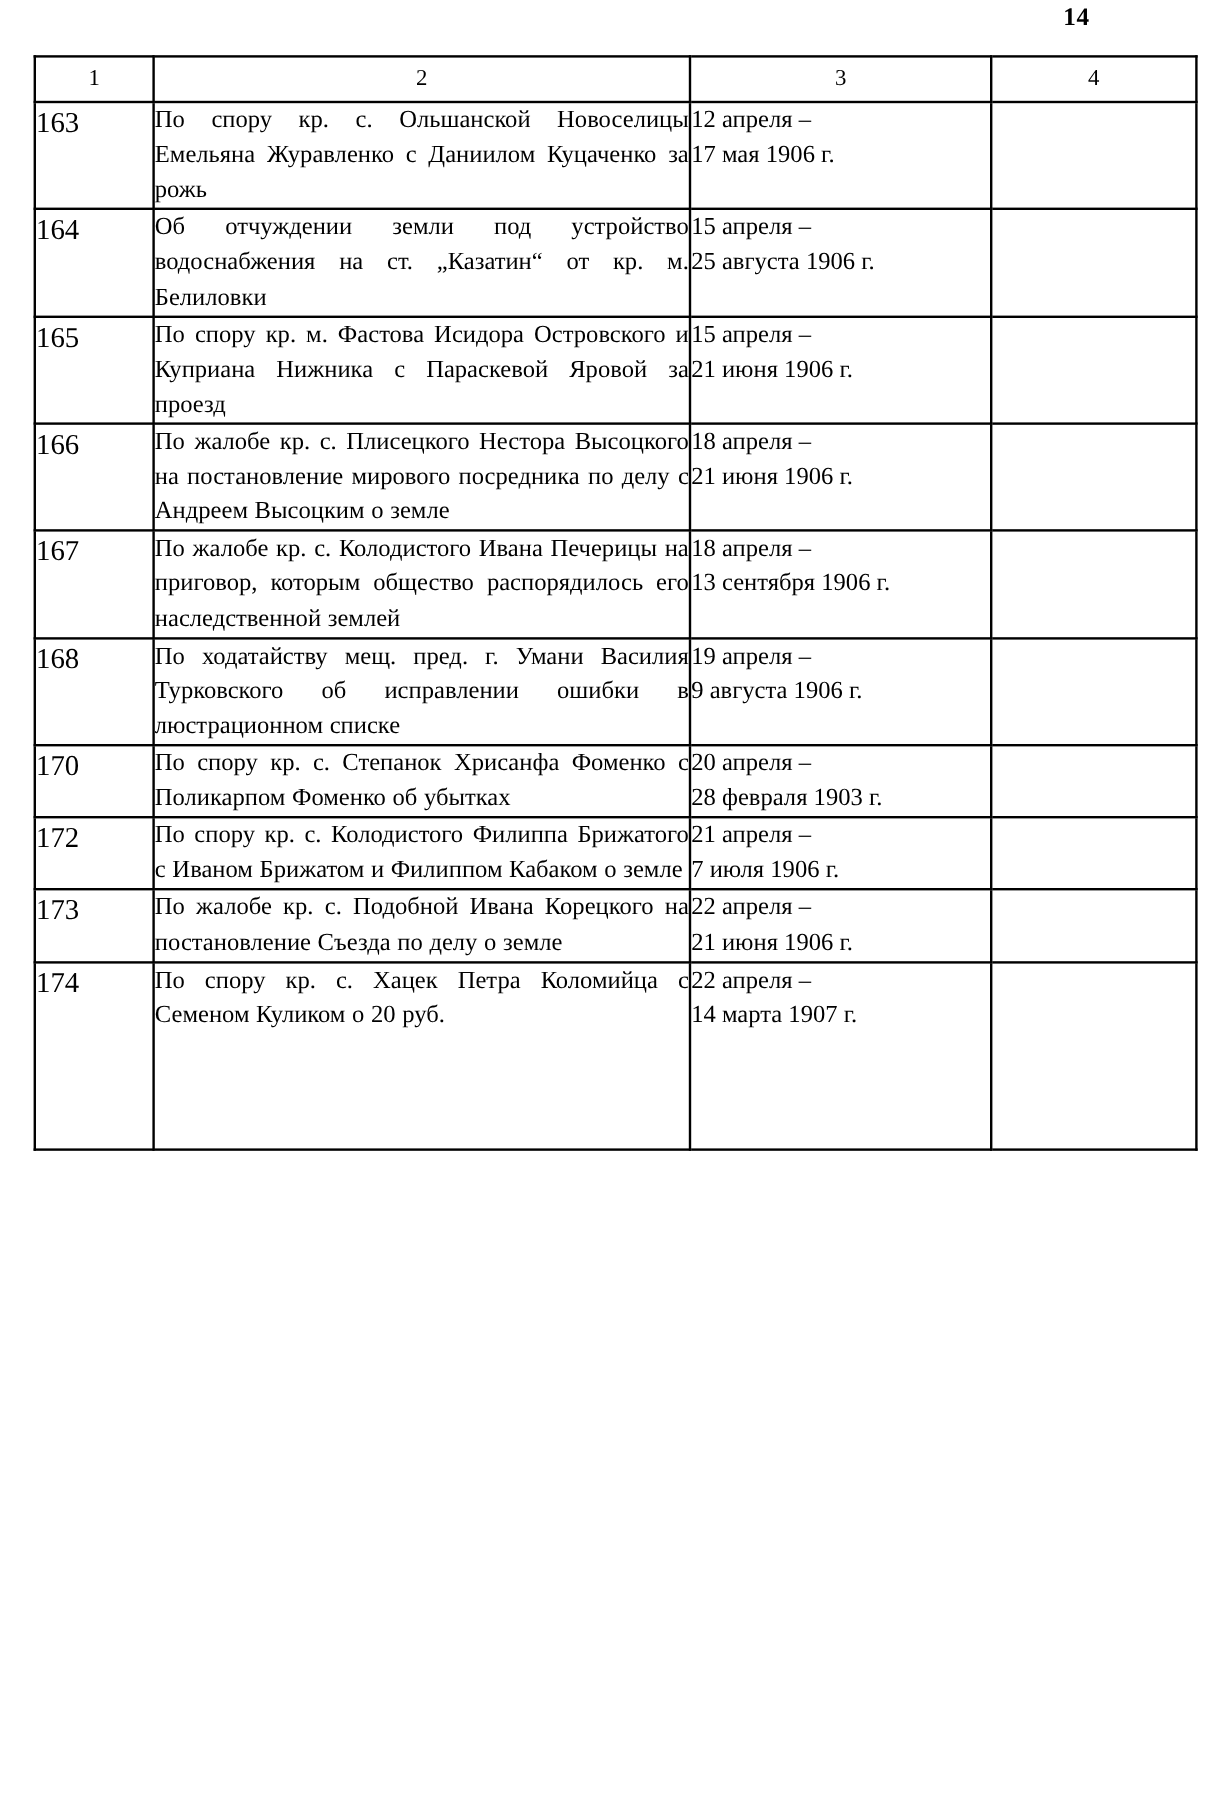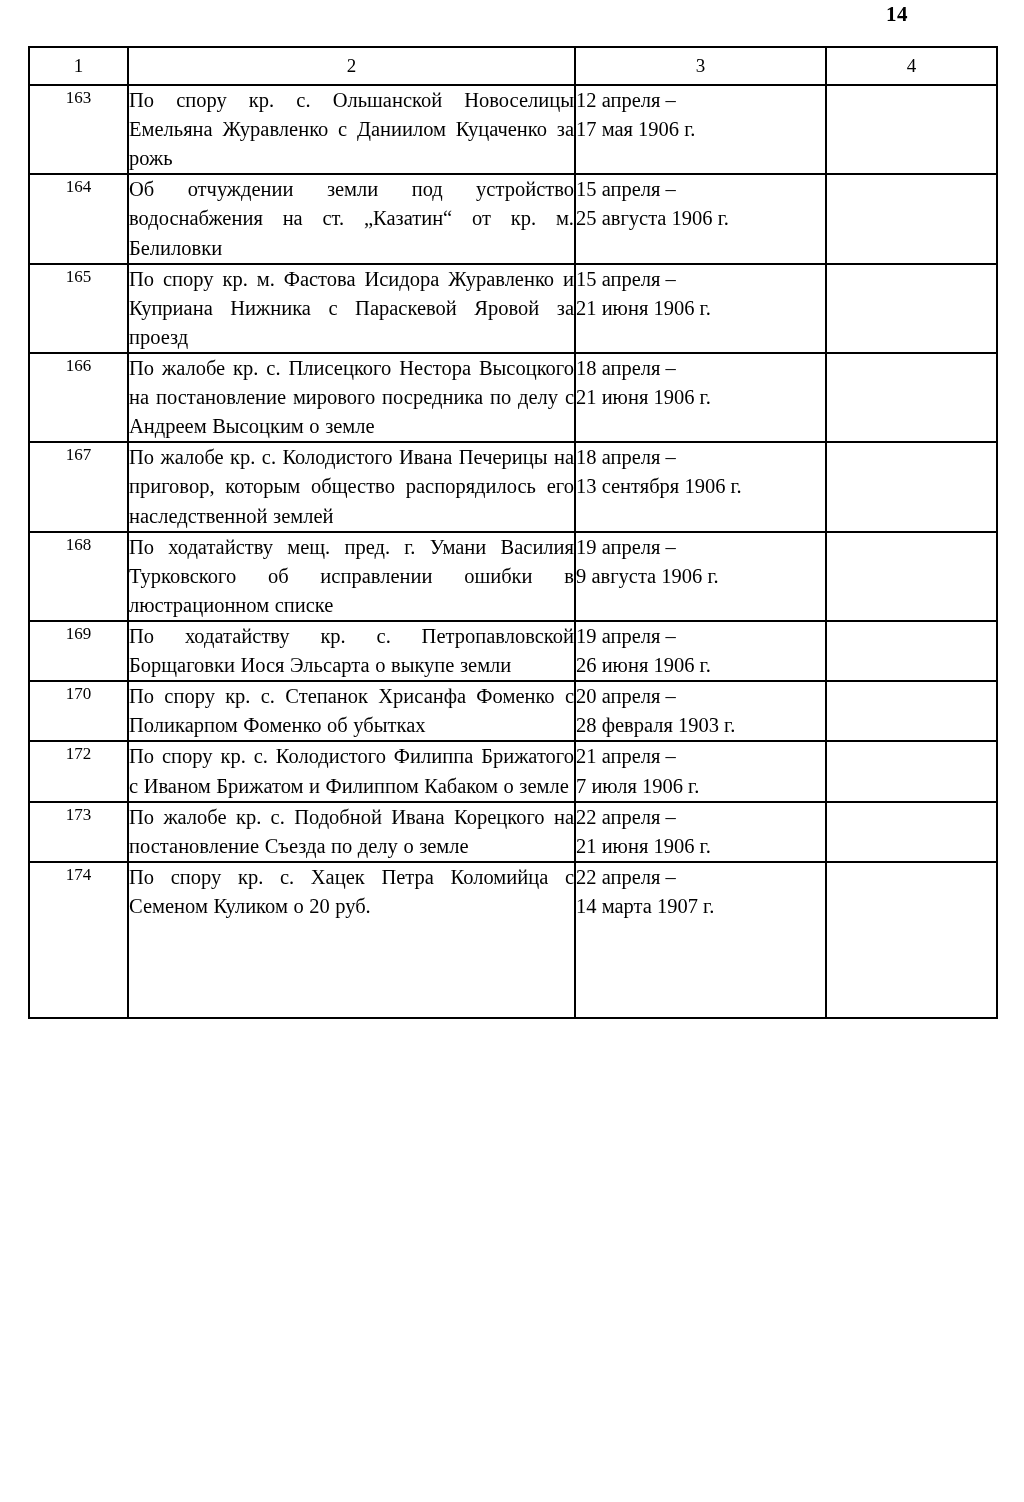--- a/index.html
+++ b/index.html
@@ -66,22 +66,21 @@
     text-align: center;
     vertical-align: middle;
     font-size: 19px;
     font-weight: normal;
     line-height: 1;
     padding: 2px 0 4px 0;
   }
 
   
   .cell-num {
-    text-align: center;
-    font-size: 17px;
+    font-size: 24px;
     line-height: 1.42;
     padding: 20px 0 18px 0;
   }
 
   .cell-case {
     text-align: justify;
     text-align-last: left;
     font-size: 20.5px;
     line-height: 1.42;
     padding: 20px 12px 18px 14px;
@@ -141,21 +140,21 @@
         </tr>
         <tr data-name="table-row">
           <td class="cell-num" data-name="case-number-cell">164</td>
           <td class="cell-case" data-name="case-description-cell">Об отчуждении земли  под устройство водоснабжения на ст. „Казатин“ от кр. м. Белиловки</td>
           <td class="cell-dates" data-name="case-dates-cell">15 апреля –
 25 августа 1906 г.</td>
           <td class="cell-notes" data-name="case-notes-cell"></td>
         </tr>
         <tr data-name="table-row">
           <td class="cell-num" data-name="case-number-cell">165</td>
-          <td class="cell-case" data-name="case-description-cell">По спору кр. м. Фастова Исидора Журавленко и Куприана Нижника с Параскевой Яровой за проезд</td>
+          <td class="cell-case" data-name="case-description-cell">По спору кр. м. Фастова Исидора Островского и Куприана Нижника с Параскевой Яровой за проезд</td>
           <td class="cell-dates" data-name="case-dates-cell">15 апреля –
 21 июня 1906 г.</td>
           <td class="cell-notes" data-name="case-notes-cell"></td>
         </tr>
         <tr data-name="table-row">
           <td class="cell-num" data-name="case-number-cell">166</td>
           <td class="cell-case" data-name="case-description-cell">По жалобе кр. с. Плисецкого Нестора Высоцкого на постановление мирового посредника по делу с Андреем Высоцким о земле</td>
           <td class="cell-dates" data-name="case-dates-cell">18 апреля –
 21 июня 1906 г.</td>
           <td class="cell-notes" data-name="case-notes-cell"></td>
@@ -168,27 +167,20 @@
           <td class="cell-notes" data-name="case-notes-cell"></td>
         </tr>
         <tr data-name="table-row">
           <td class="cell-num" data-name="case-number-cell">168</td>
           <td class="cell-case" data-name="case-description-cell">По ходатайству мещ. пред. г. Умани Василия Турковского об исправлении ошибки в люстрационном списке</td>
           <td class="cell-dates" data-name="case-dates-cell">19 апреля –
 9 августа 1906 г.</td>
           <td class="cell-notes" data-name="case-notes-cell"></td>
         </tr>
         <tr data-name="table-row">
-          <td class="cell-num" data-name="case-number-cell">169</td>
-          <td class="cell-case" data-name="case-description-cell">По ходатайству кр. с. Петропавловской Борщаговки Иося Эльсарта о выкупе земли</td>
-          <td class="cell-dates" data-name="case-dates-cell">19 апреля –
-26 июня 1906 г.</td>
-          <td class="cell-notes" data-name="case-notes-cell"></td>
-        </tr>
-        <tr data-name="table-row">
           <td class="cell-num" data-name="case-number-cell">170</td>
           <td class="cell-case" data-name="case-description-cell">По спору кр. с. Степанок Хрисанфа Фоменко с Поликарпом Фоменко об убытках</td>
           <td class="cell-dates" data-name="case-dates-cell">20 апреля –
 28 февраля 1903 г.</td>
           <td class="cell-notes" data-name="case-notes-cell"></td>
         </tr>
         <tr data-name="table-row">
           <td class="cell-num" data-name="case-number-cell">172</td>
           <td class="cell-case" data-name="case-description-cell">По спору кр. с. Колодистого Филиппа Брижатого с Иваном Брижатом и Филиппом Кабаком о земле</td>
           <td class="cell-dates" data-name="case-dates-cell">21 апреля –

